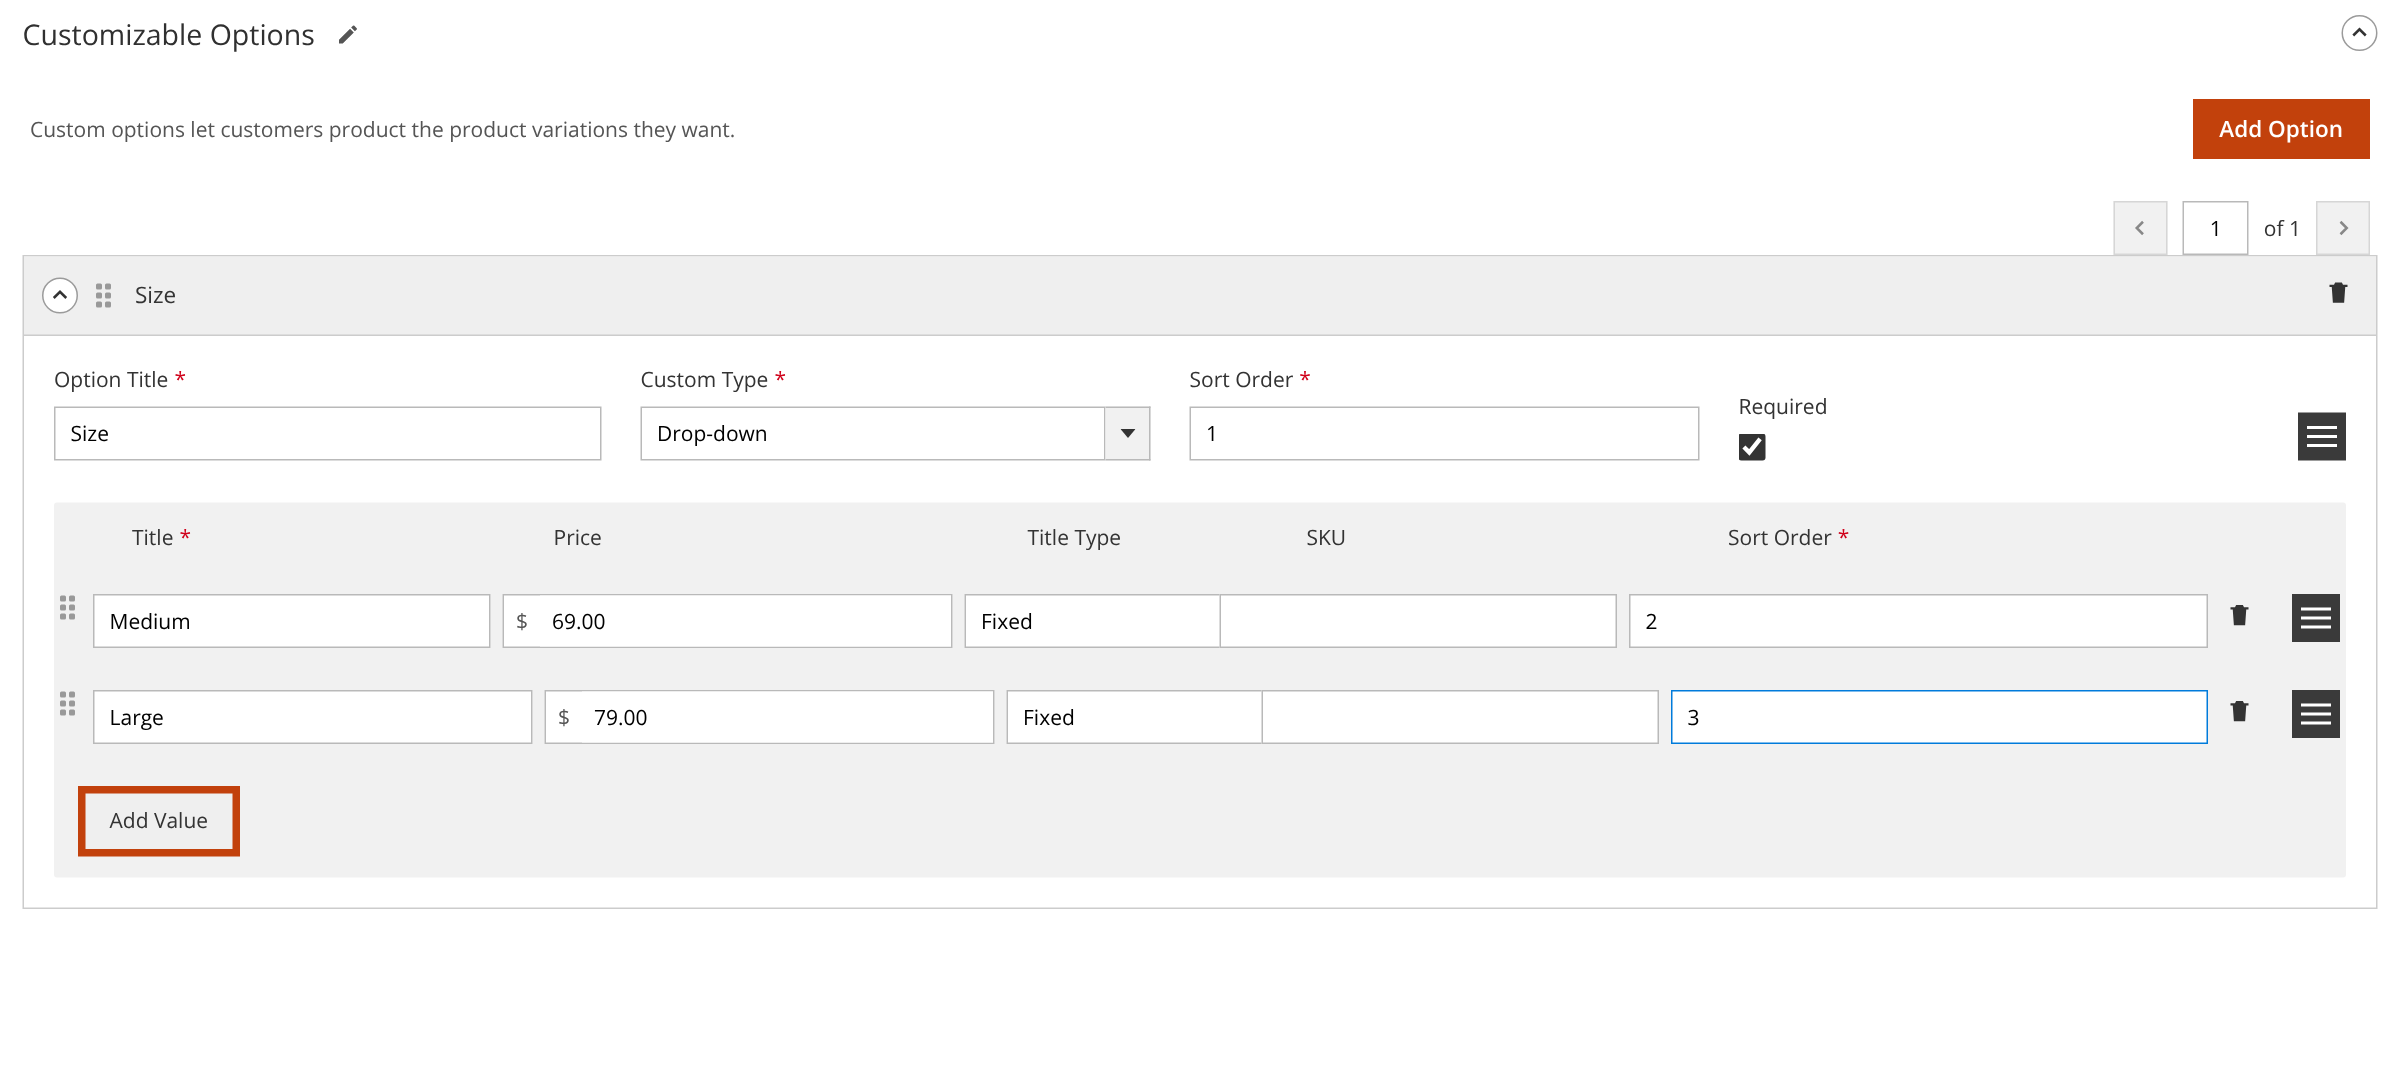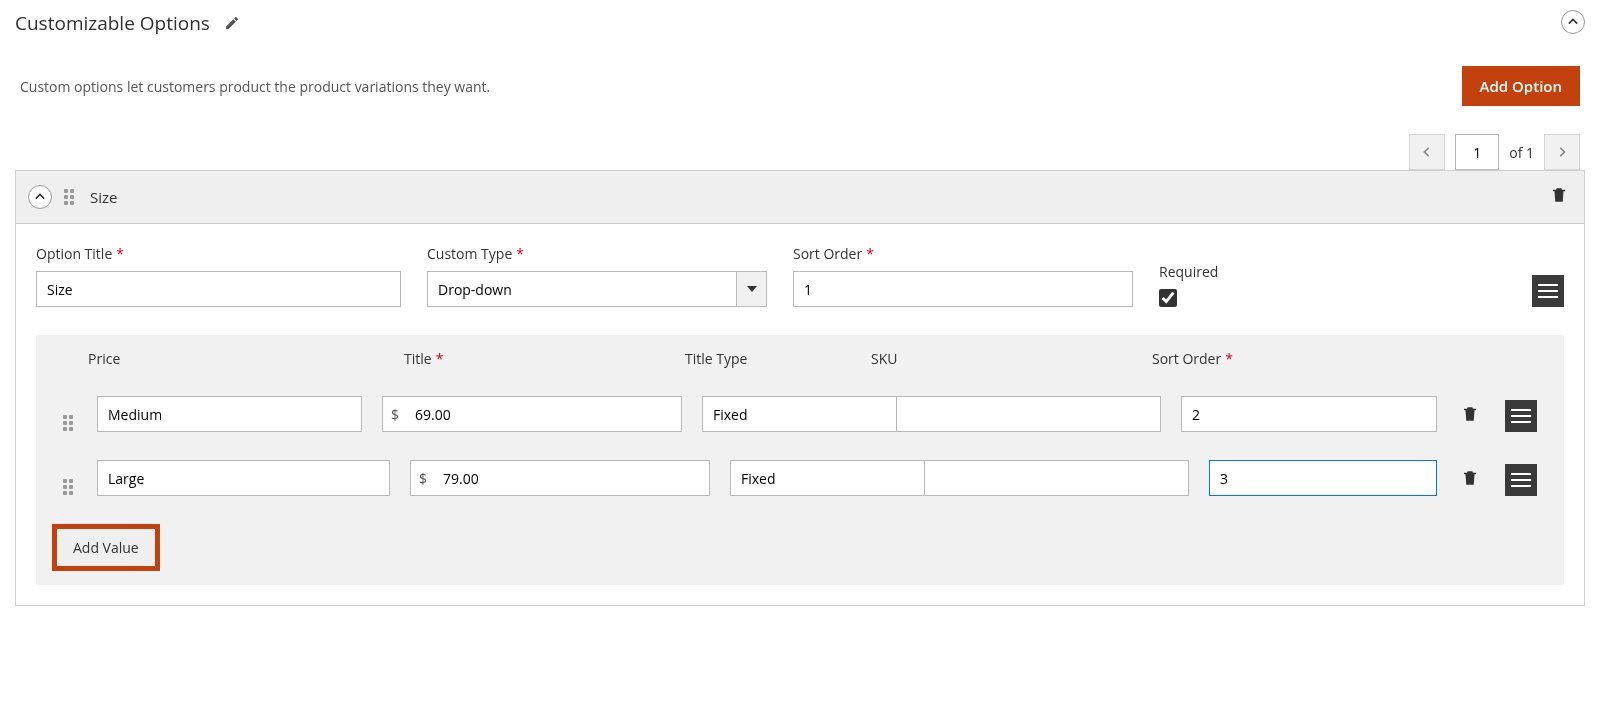--- a/index.html
+++ b/index.html
@@ -36,21 +36,21 @@
 .select-btn{width:30px;height:36px;border:1px solid #b9b9b9;border-left:none;background:#f1f1f1;display:flex;align-items:center;justify-content:center;cursor:pointer}
 .select-btn svg{width:10px;height:6px;fill:#333}
 .chk{width:18px;height:18px;accent-color:#333}
 .settings-btn{margin-left:auto;width:32px;height:32px;background:#3a3a3a;border:none;display:flex;align-items:center;justify-content:center;cursor:pointer}
 .settings-btn span{width:20px;height:14px;display:flex;flex-direction:column;justify-content:space-between}
 .settings-btn span i{height:2px;background:#fff;display:block}
 .values-area{background:#f1f1f1;margin-top:28px;padding:0;border-radius:2px}
 .values-head{display:flex;padding:14px 16px;gap:16px;align-items:center}
 .vh-spacer{width:20px}
 .vh-label{font-size:14px;color:#333;font-weight:400}
-.value-row{display:flex;padding:14px 27px;gap:20px;align-items:flex-end}
+.value-row{display:flex;padding:14px 4px;gap:8px;align-items:flex-start}
 .row-drag{width:14px;height:18px;display:flex;flex-wrap:wrap;gap:2px;align-content:center;cursor:move}
 .row-drag span{width:4px;height:4px;background:#999;border-radius:1px}
 .currency-box{height:36px;border:1px solid #b9b9b9;background:#fff;display:flex;align-items:center}
 .currency-sign{padding:0 8px;color:#555}
 .currency-box input{border:none;height:34px;padding:0 8px;font-size:14px;width:100%}
 .row-actions{display:flex;align-items:center;gap:22px}
 .add-value-row{padding:14px 16px}
 .btn-secondary{background:#efefef;border:5px solid #c2410c;padding:9px 16px;font-size:14px;cursor:pointer;color:#333}
 .focused{border-color:#007bdb!important}
 </style>
@@ -145,22 +145,22 @@
               <i></i>
               <i></i>
               <i></i>
             </span>
           </button>
       </div>
 
       <div class="values-area">
         <div class="values-head">
           <div class="vh-spacer"></div>
+          <div class="vh-label" style="width:265px"><span>Title</span><span class="req">*</span></div>
           <div class="vh-label" style="width:300px">Price</div>
-          <div class="vh-label" style="width:265px"><span>Title</span><span class="req">*</span></div>
           <div class="vh-label" style="width:170px">Title Type</div>
           <div class="vh-label" style="width:265px">SKU</div>
           <div class="vh-label" style="flex:1"><span>Sort Order</span><span class="req">*</span></div>
         </div>
 
         <div class="value-row">
           <div class="row-drag">
               <span></span>
               <span></span>
               <span></span>

